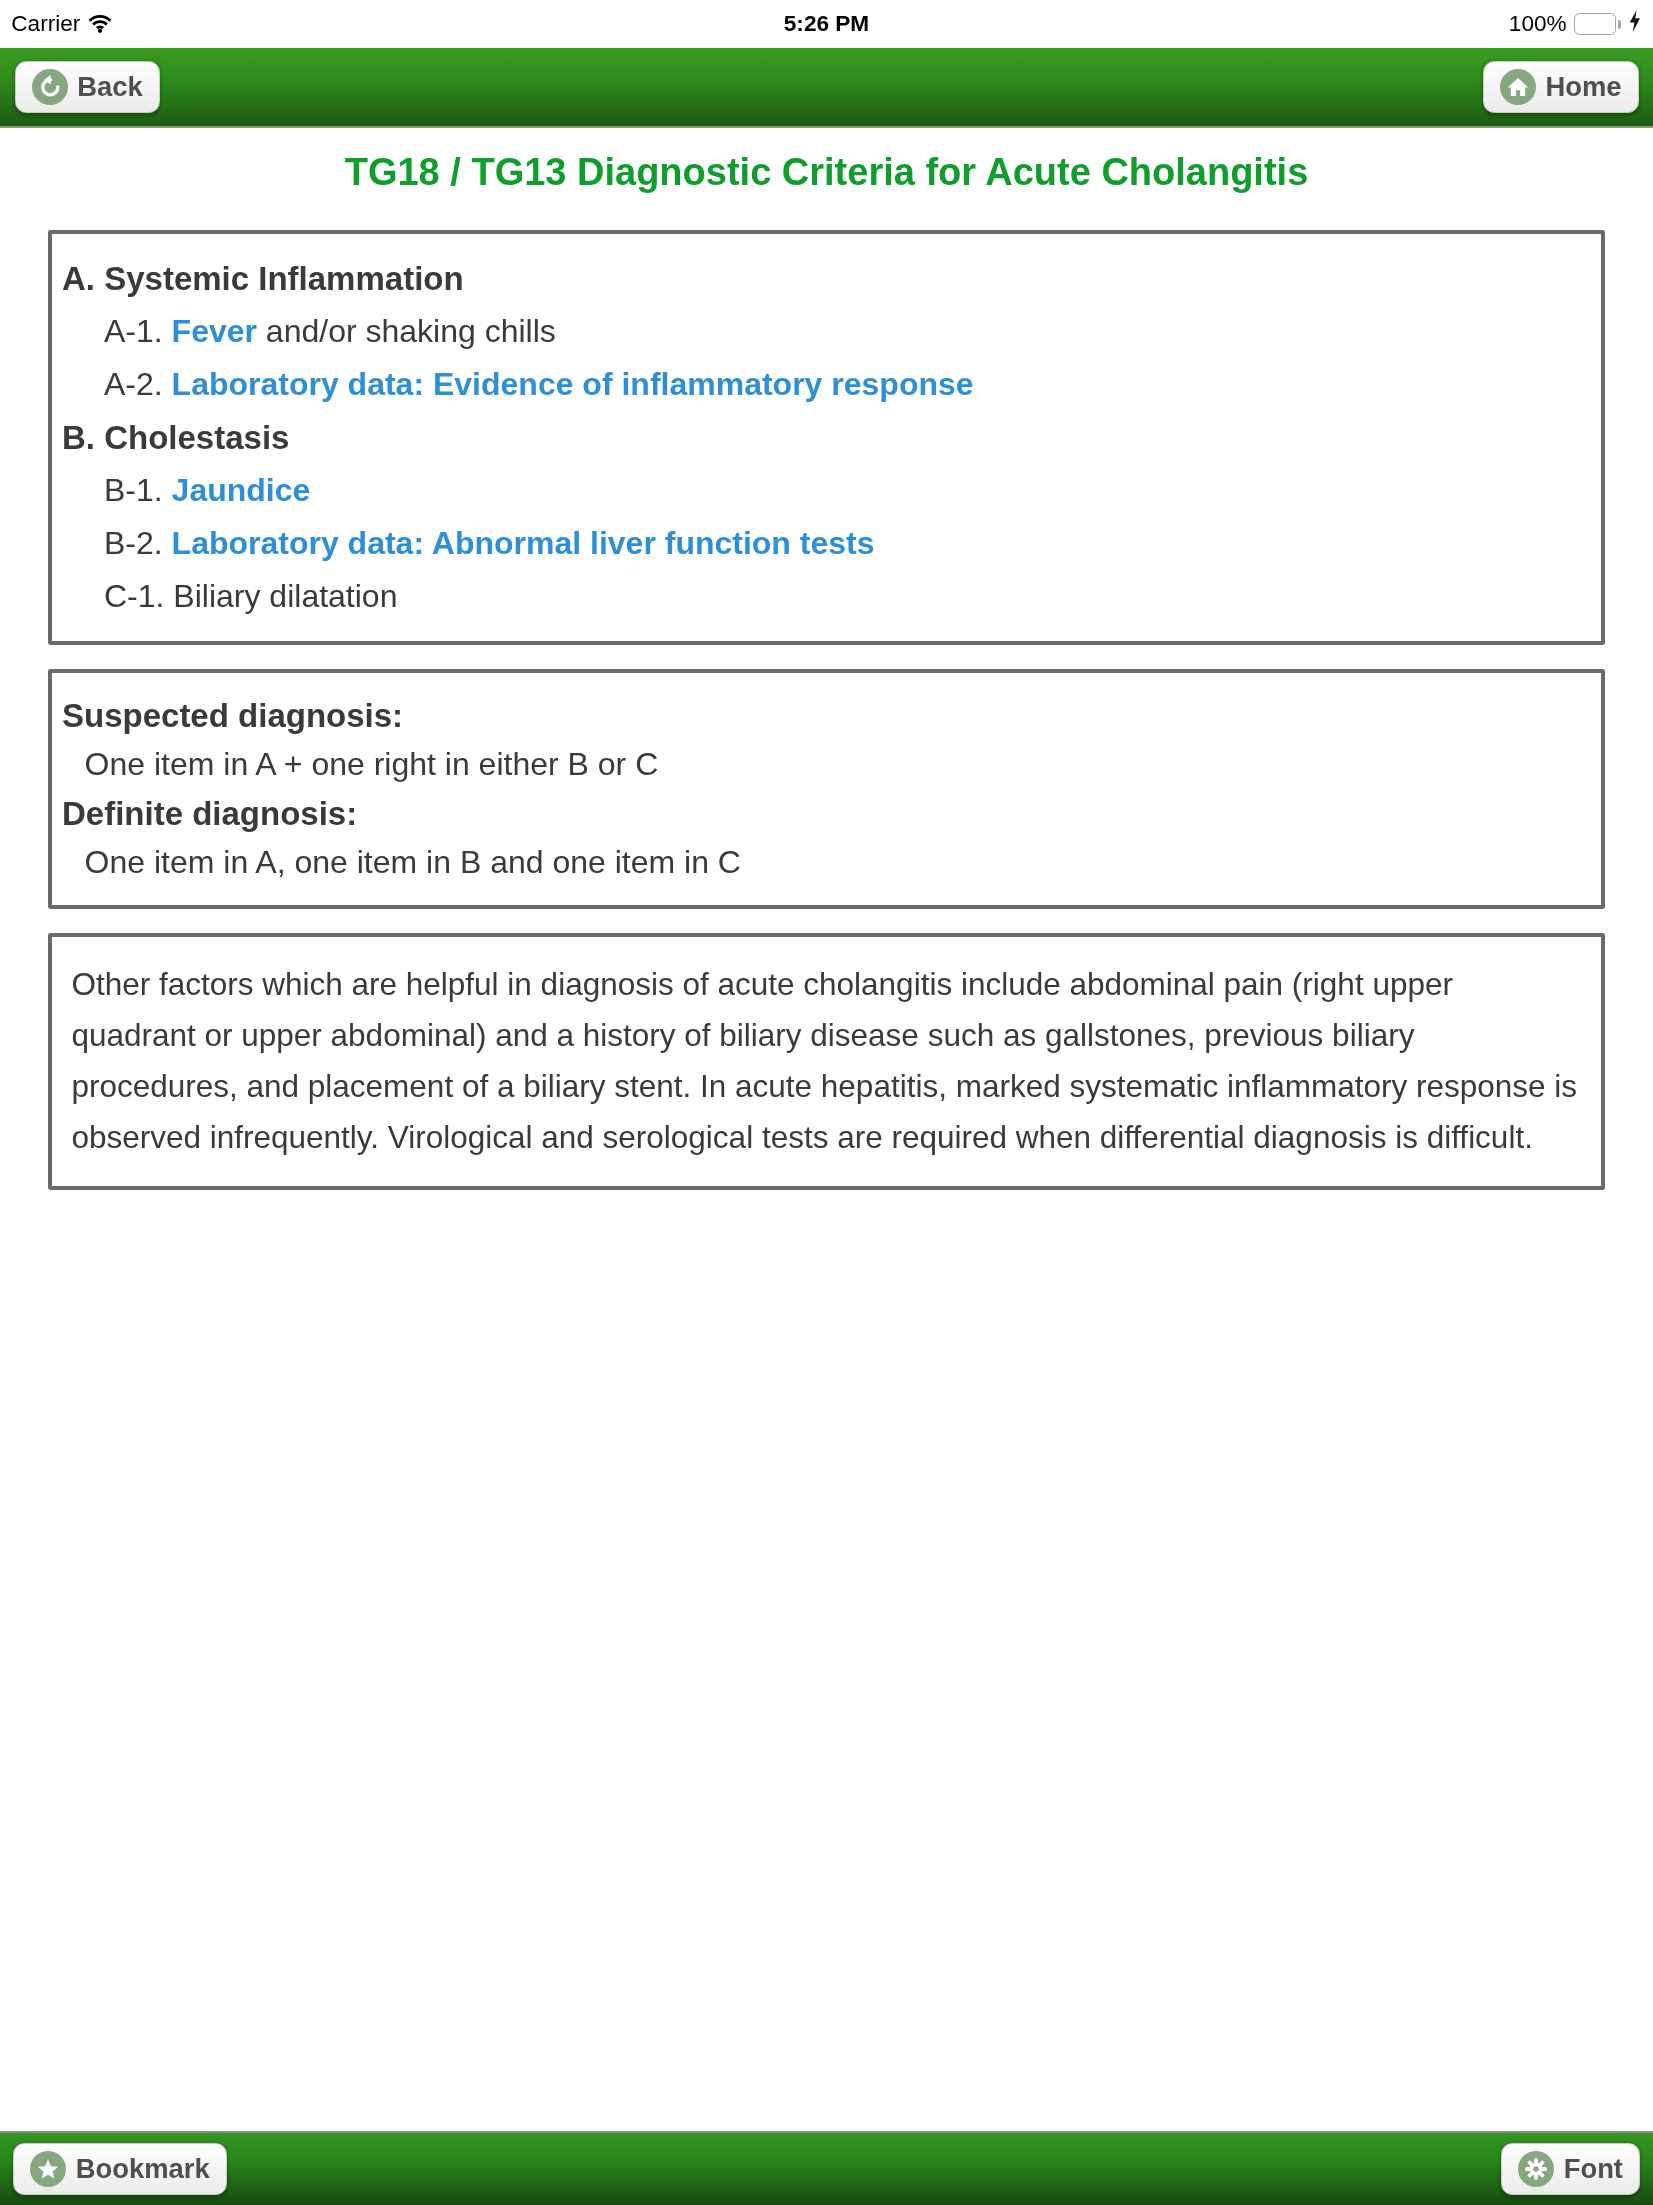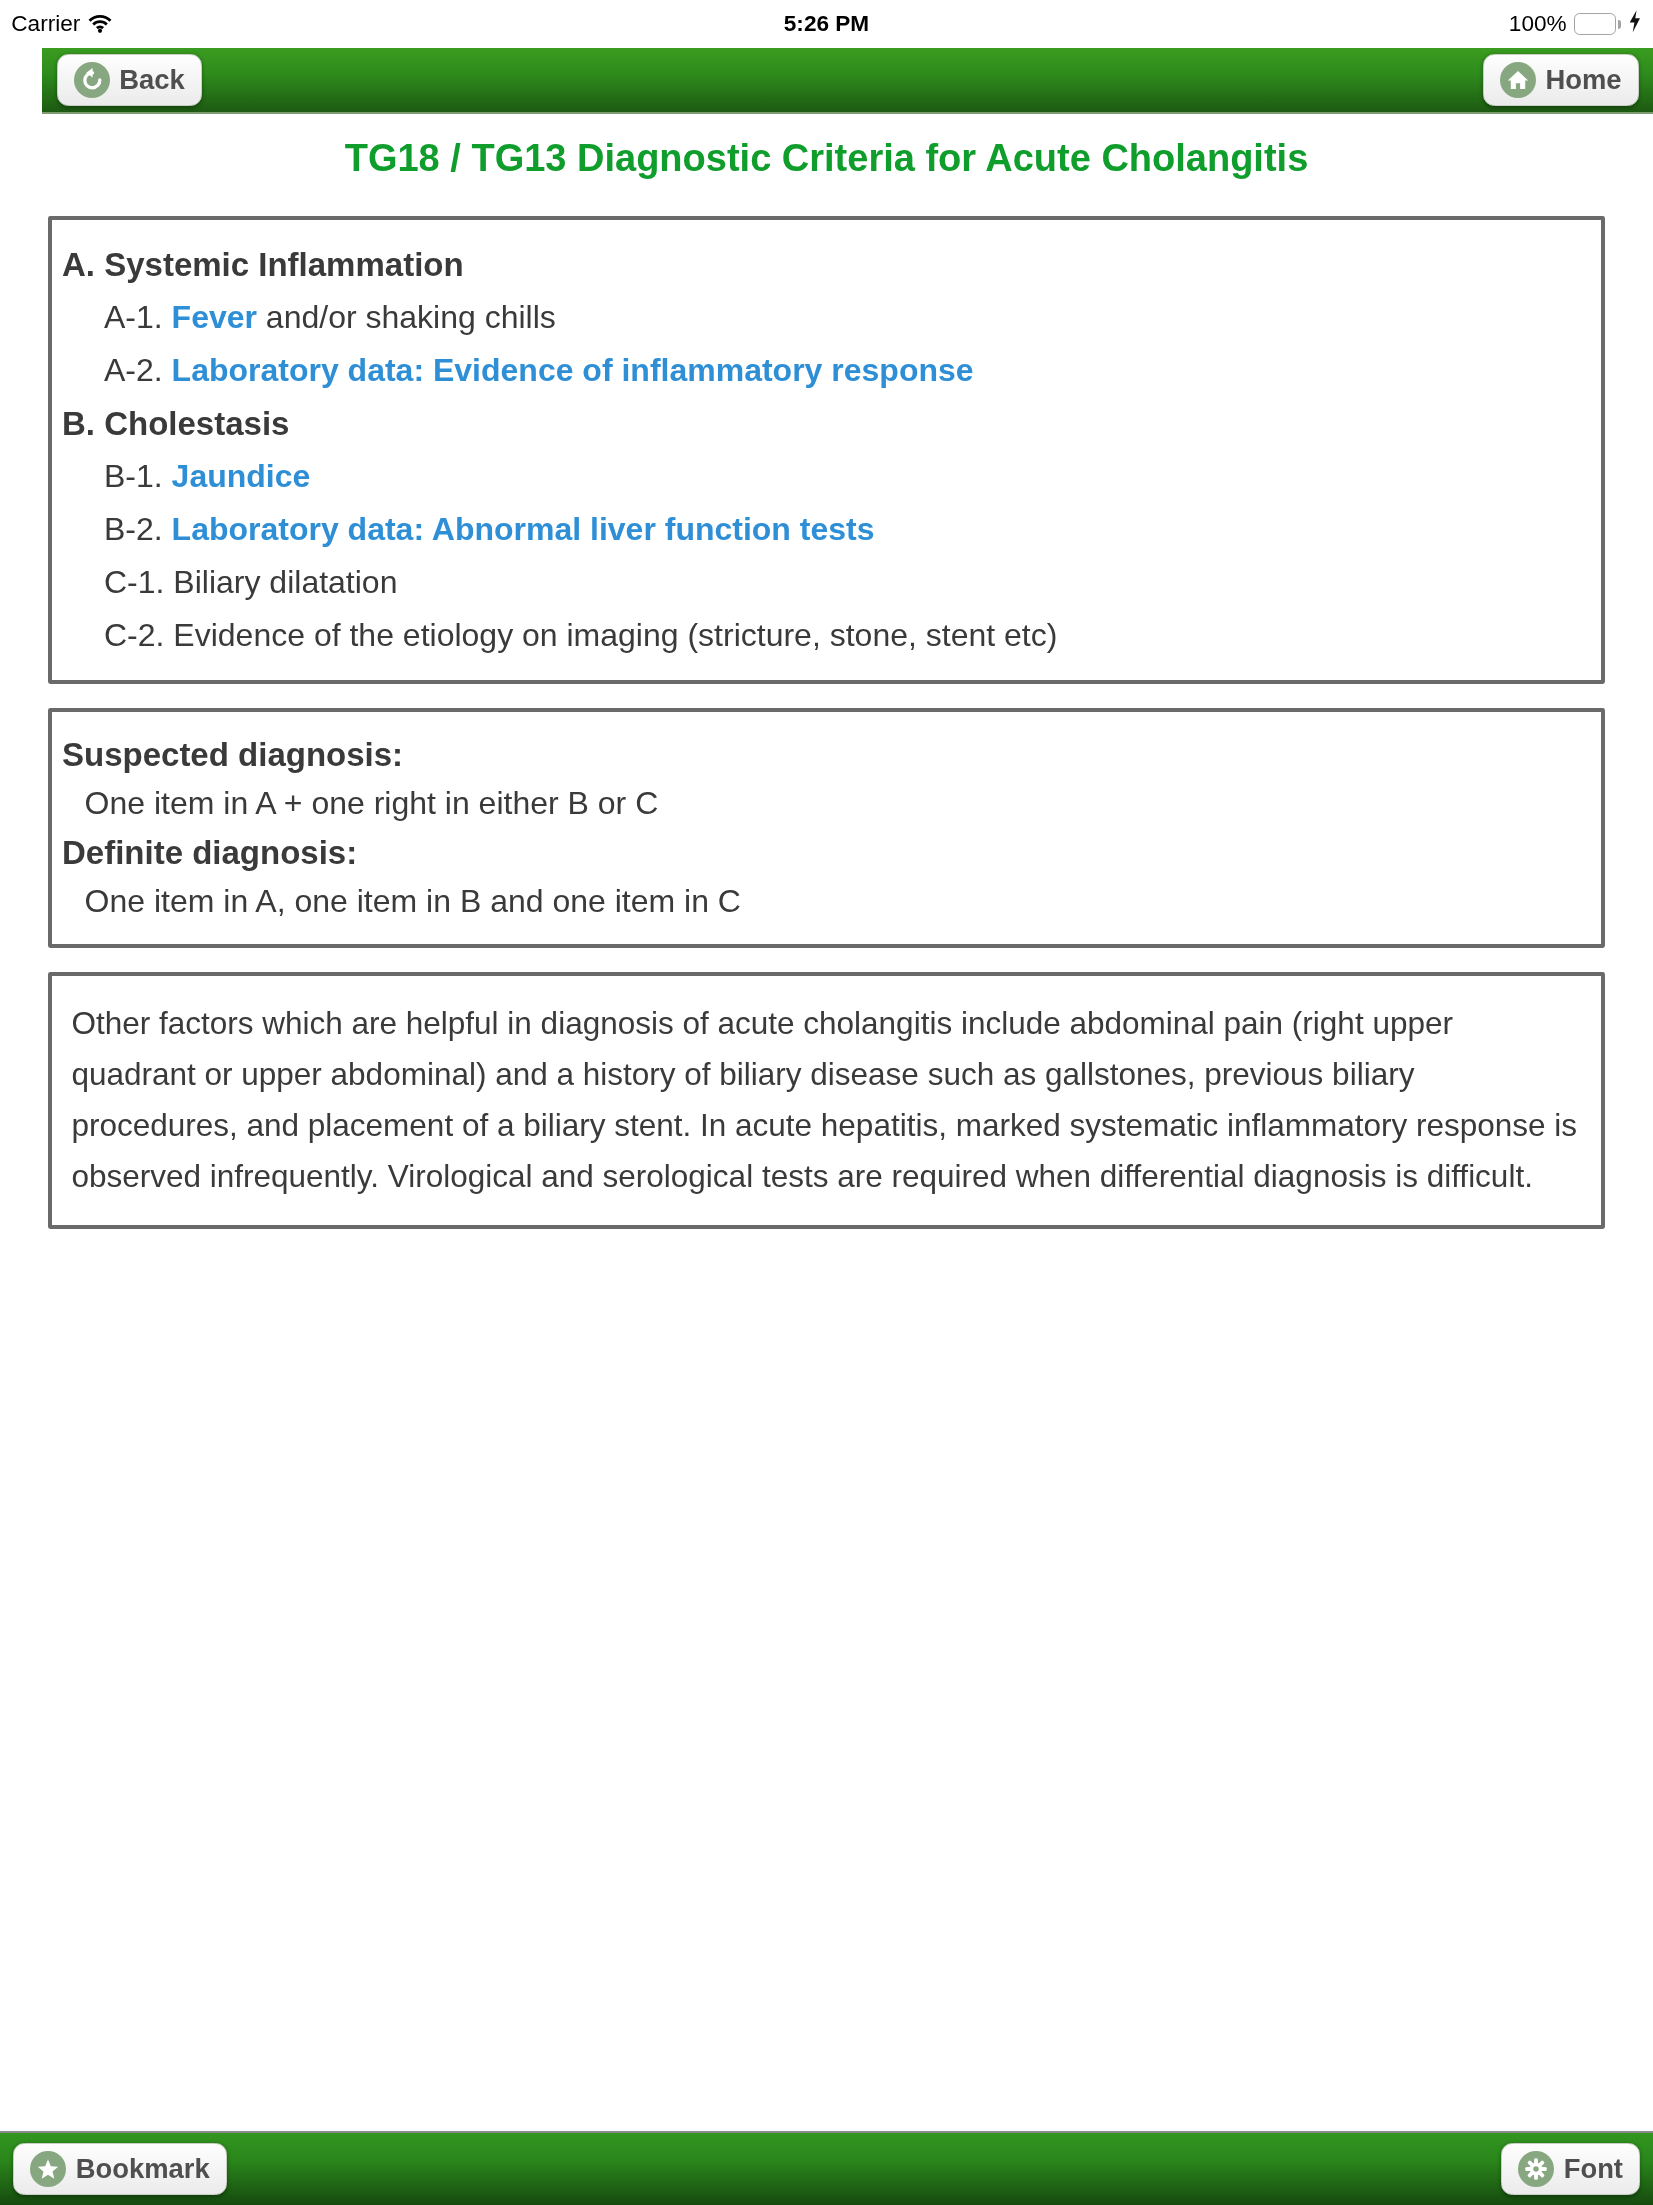--- a/index.html
+++ b/index.html
@@ -33,26 +33,25 @@
   .battery-body {
     width: 42px; height: 22px;
     border: 1.6px solid #a3a3a3; border-radius: 5.7px;
     padding: 1.6px;
   }
   .battery-fill { width:100%; height:100%; background: var(--battery-green,#57d860); border-radius:2.4px; }
   .battery-nub { width:3.2px; height:9px; background:#a3a3a3; border-radius:0 2.4px 2.4px 0; }
 
   
   .nav-bar {
-    height: 66px; flex: none;
+    height: 80px; flex: none;
     display: flex; align-items: center; justify-content: space-between;
     padding: 0 14.5px;
     background: linear-gradient(180deg, var(--bar-green-top,#3a9c20) 0%, #2e8c1c 40%, var(--bar-green-bottom,#1d5a12) 100%);
     border-bottom: 2.4px solid #7f9c70;
-    margin-left: 42px;
   }
   .toolbar {
     height: 74px; flex: none;
     display: flex; align-items: center; justify-content: space-between;
     padding: 8px 13px;
     background: linear-gradient(180deg, #339620 0%, #2a851b 40%, #164a0f 100%);
     border-top: 2.4px solid #8a8a8a;
   }
   .bar-btn {
     display: flex; align-items: center; gap: 9.7px;
@@ -146,21 +145,20 @@
   <h1 class="page-title">TG18 / TG13 Diagnostic Criteria for Acute Cholangitis</h1>
 
   <div class="box">
       <div class="crit-section"><span>A.</span>&nbsp;<span>Systemic Inflammation</span></div>
       <div class="crit-item"><span>A-1.</span> <span class="crit-link">Fever</span><span> and/or shaking chills</span></div>
       <div class="crit-item"><span>A-2.</span> <span class="crit-link">Laboratory data: Evidence of inflammatory response</span></div>
       <div class="crit-section"><span>B.</span>&nbsp;<span>Cholestasis</span></div>
       <div class="crit-item"><span>B-1.</span> <span class="crit-link">Jaundice</span></div>
       <div class="crit-item"><span>B-2.</span> <span class="crit-link">Laboratory data: Abnormal liver function tests</span></div>
       <div class="crit-item"><span>C-1.</span> <span>Biliary dilatation</span></div>
-      <div class="crit-item"><span>C-2.</span> <span>Evidence of the etiology on imaging (stricture, stone, stent etc)</span></div>
     </div>
 
   <div class="box">
       <div class="diag-label">Suspected diagnosis:</div>
       <div class="diag-text">One item in A + one right in either B or C</div>
       <div class="diag-label">Definite diagnosis:</div>
       <div class="diag-text">One item in A, one item in B and one item in C</div>
     </div>
 
   <div class="box note-box">

